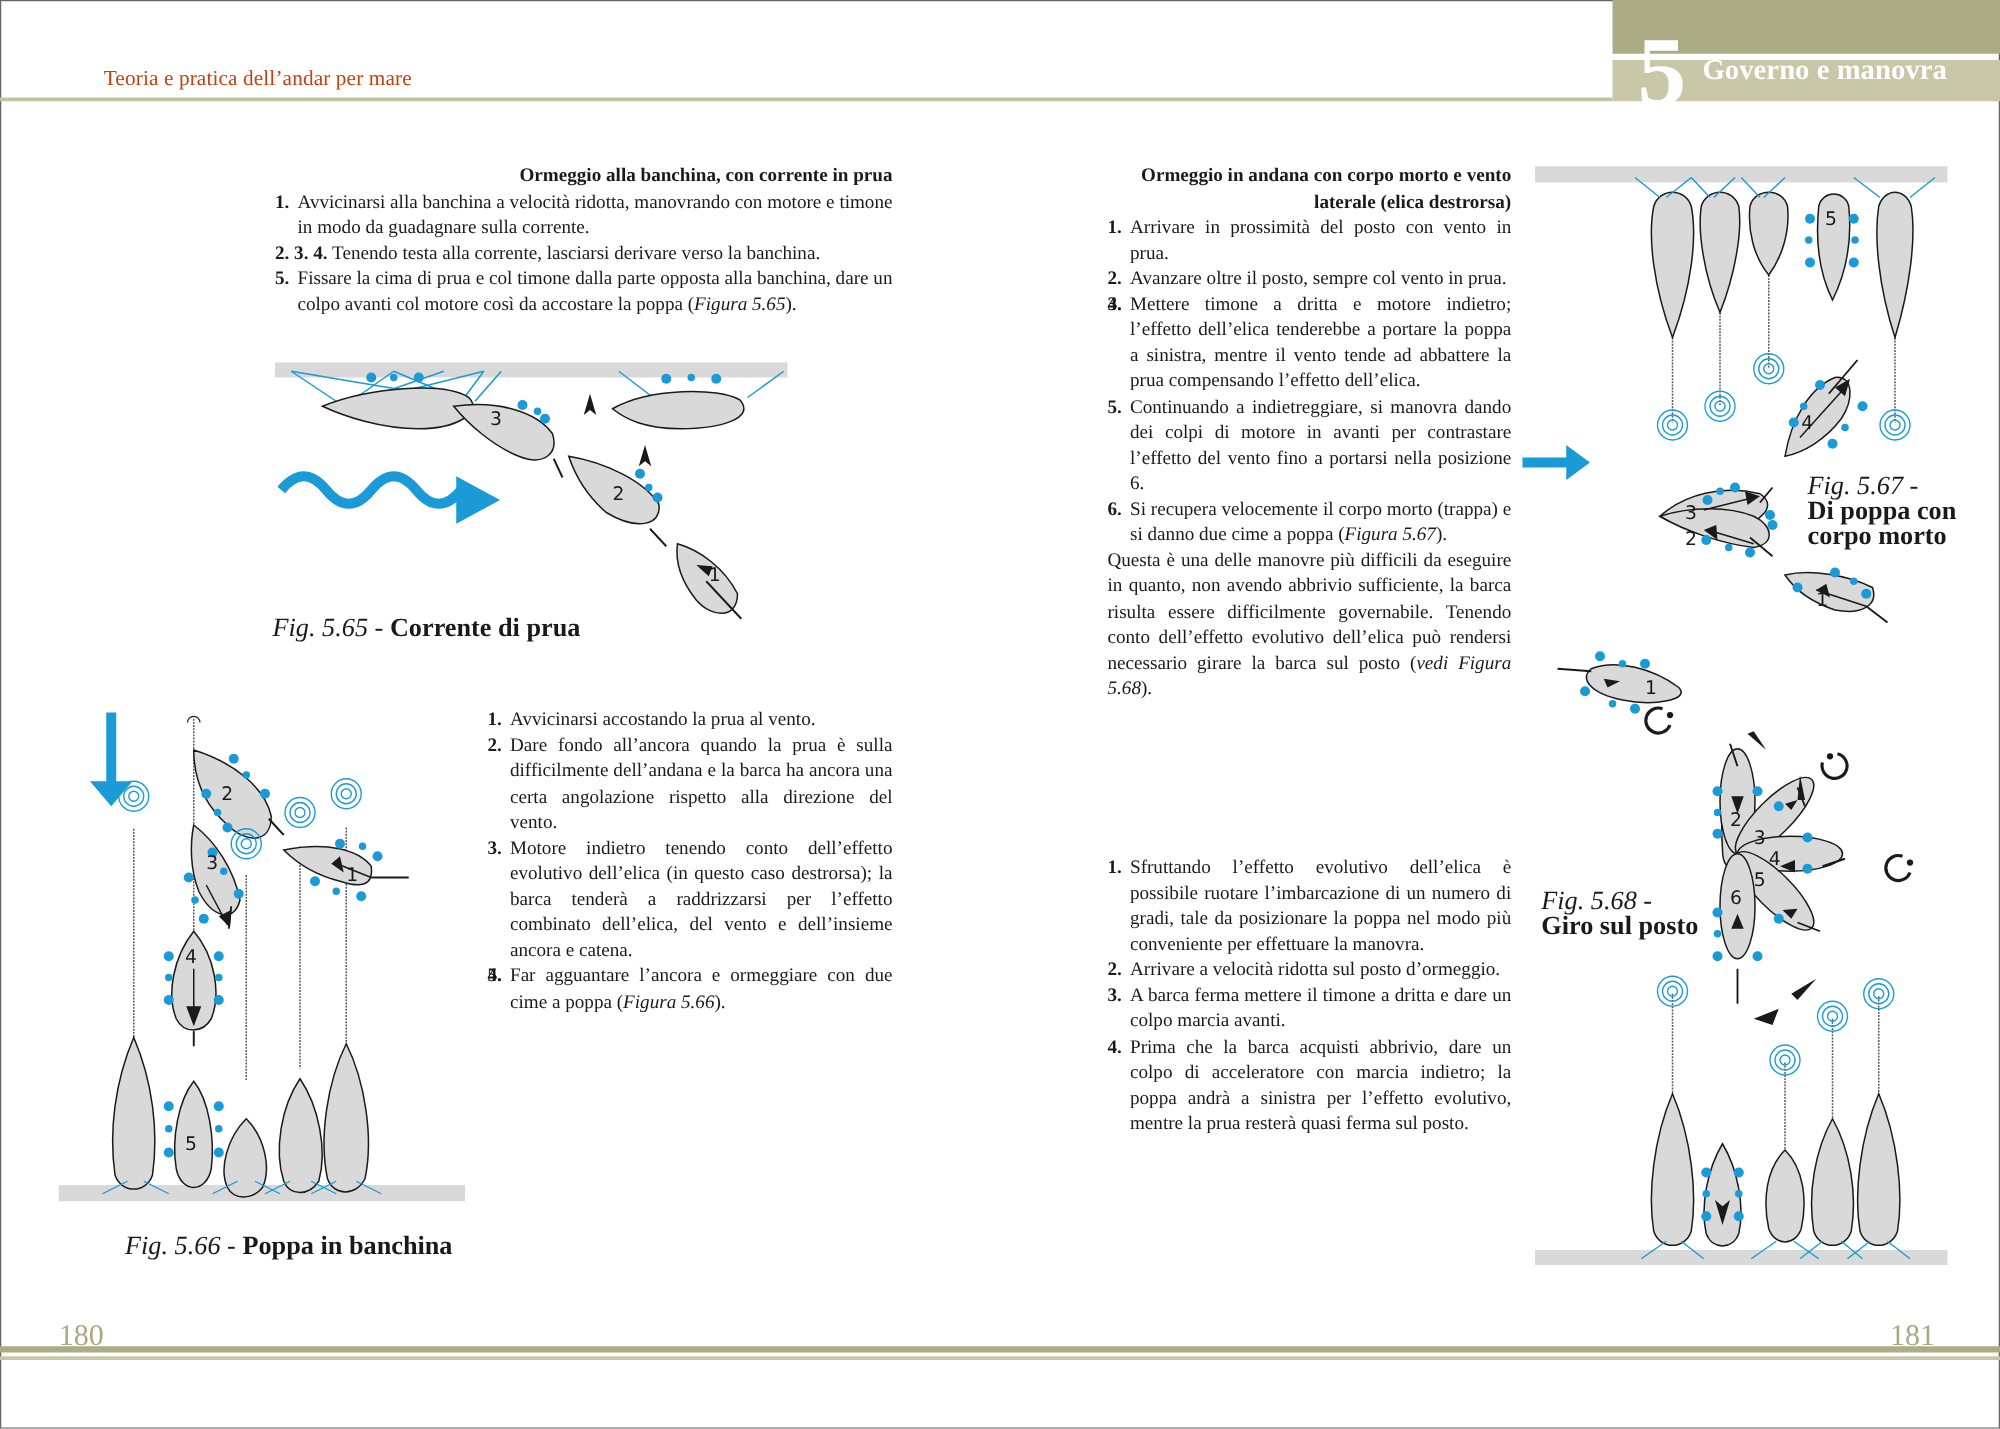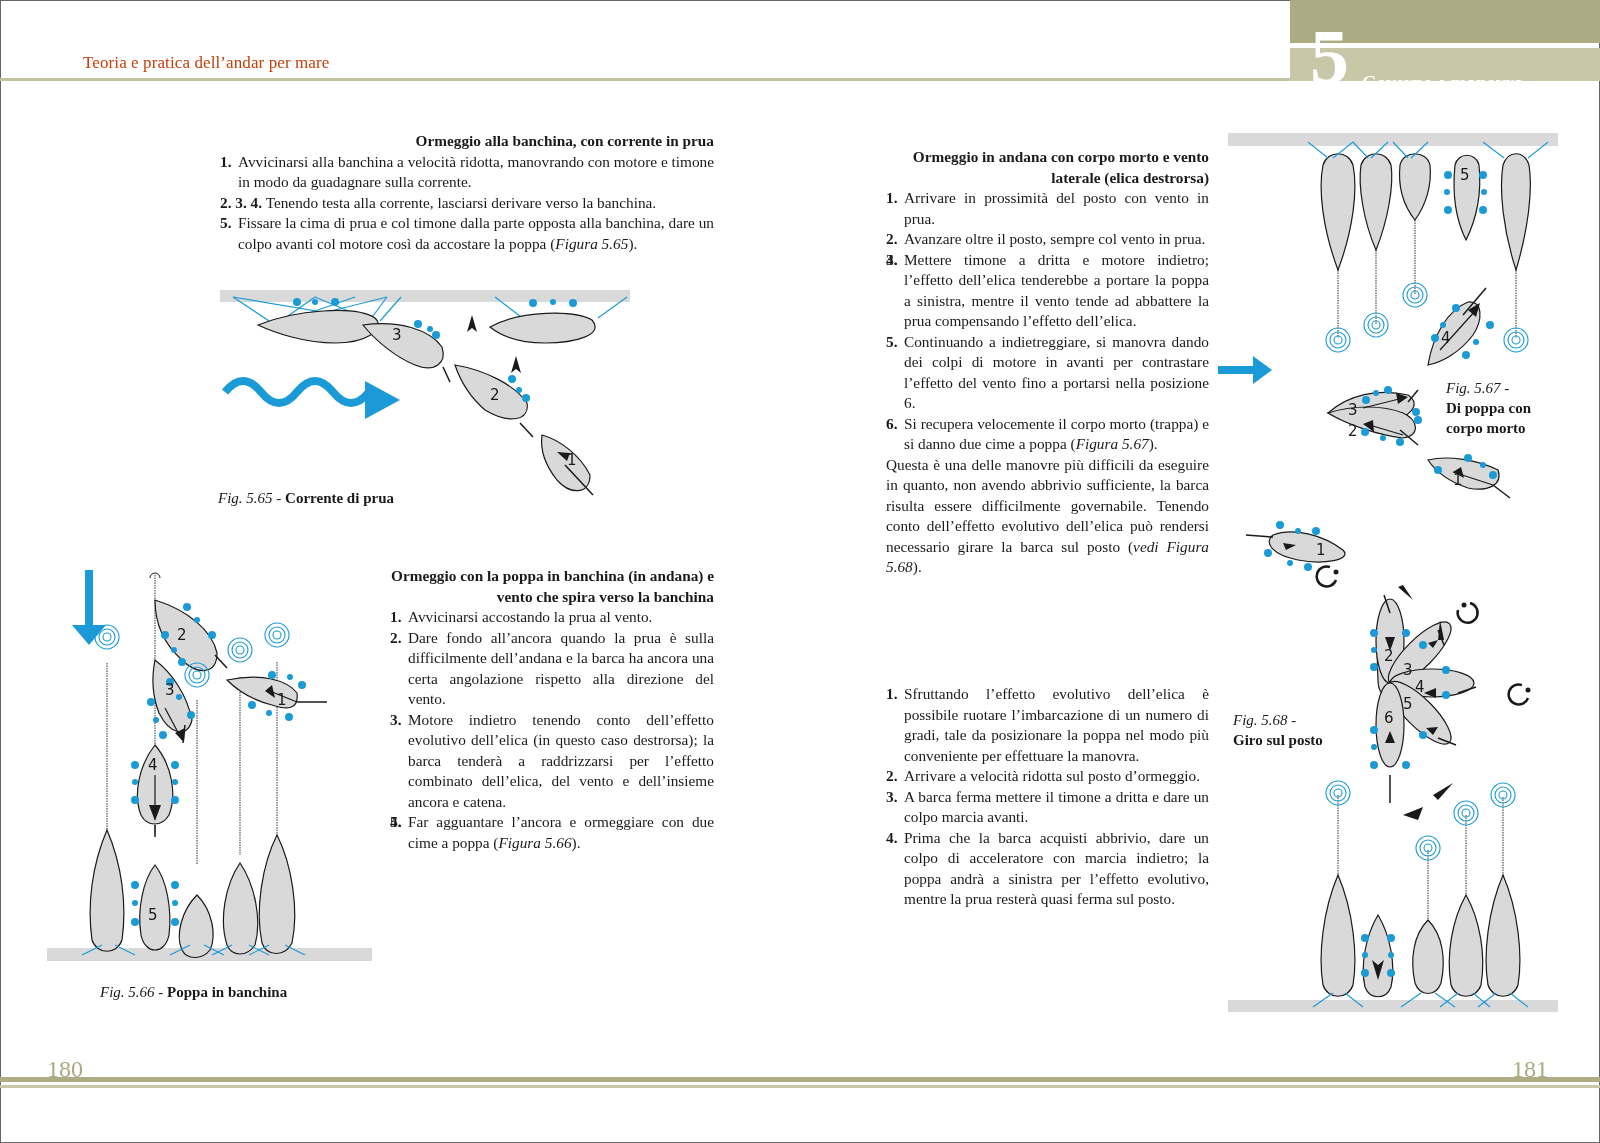--- a/index.html
+++ b/index.html
@@ -4,31 +4,31 @@
 <style>
   html,body{margin:0;padding:0;}
   body{width:1600px;height:1143px;position:relative;background:#fff;overflow:hidden;font-family:"Liberation Serif","DejaVu Serif",serif;color:#1a1a1a;}
   .frame{position:absolute;left:0;top:0;width:1598px;height:1141px;border:1px solid #666;}
   .abs{position:absolute;}
   .hdr-left-title{left:47px;top:53px;font-size:17px;color:#c2410c;letter-spacing:0.1px;margin-left:36px;}
   .hdr-rule{left:0;top:78px;width:1290px;height:3px;background:#c3c3a1;}
   .chap-top{left:1290px;top:0;width:310px;height:43px;background:#acac84;}
   .chap-bot{left:1290px;top:48px;width:310px;height:33px;background:#c8c8a8;}
   .chap-num{left:1310px;top:18px;font-size:78px;line-height:78px;color:#fff;font-weight:bold;}
-  .chap-title{left:1362px;top:72px;font-size:19px;color:#fff;font-weight:bold;}
+  .chap-title{left:1362px;top:43px;font-size:23px;color:#fff;font-weight:bold;}
   .foot-rule1{left:0;top:1077px;width:1600px;height:5px;background:#adad85;}
   .foot-rule2{left:0;top:1085px;width:1600px;height:3px;background:#c8c8a8;}
   .pagenum{top:1056px;font-size:24px;color:#a9aa80;font-weight:normal;}
   .block{font-size:15.3px;line-height:20.5px;text-align:justify;}
   .block h3{margin:0;font-size:15.3px;font-weight:bold;line-height:20.5px;text-align:right;}
   .block ol{list-style:none;margin:0;padding:0;}
   .block li{position:relative;padding-left:18px;}
   .block li .n{position:absolute;left:0;top:0;font-weight:bold;}
   .block p{margin:0;}
-  .caption{font-size:15px;}
+  .caption{font-size:21px;}
   .caption i{font-style:italic;}
   .caption b{font-weight:bold;}
   svg{position:absolute;overflow:visible;}
 </style>
 </head>
 <body>
 
 <div class="frame"></div>
 
 <div class="abs hdr-left-title">Teoria e pratica dell’andar per mare</div>
@@ -96,21 +96,20 @@
     <text x="177" y="55">3</text>
       <text x="275" y="115">2</text>
       <text x="352" y="180">1</text>
   </g>
   <path d="M10,107 Q28,85 46,107 T82,107 T118,107 T154,107" stroke="#1a9ad6" stroke-width="8" fill="none"></path>
   <path d="M150,96 L185,115 L150,134 Z" fill="#1a9ad6"></path>
 </svg>
 <div class="abs caption" style="left:218px;top:490px"><i>Fig. 5.65</i><span> - </span><b>Corrente di prua</b></div>
 
 <div class="abs block" style="left:390px;top:566px;width:324px;">
-  <h3>Ormeggio con la poppa in banchina (in andana) e vento che spira verso la banchina</h3>
   <ol>
     <li><span class="n">1.</span><span>Avvicinarsi accostando la prua al vento.</span></li>
     <li><span class="n">2.</span><span>Dare fondo all’ancora quando la prua è sulla difficilmente dell’andana e la barca ha ancora una certa angolazione rispetto alla direzione del vento.</span></li>
     <li><span class="n">3.</span><span>Motore indietro tenendo conto dell’effetto evolutivo dell’elica (in questo caso destrorsa); la barca tenderà a raddrizzarsi per l’effetto combinato dell’elica, del vento e dell’insieme ancora e catena.</span></li>
     <li><span class="n">4.</span></li>
     <li><span class="n">5.</span><span>Far agguantare l’ancora e ormeggiare con due cime a poppa (</span><i>Figura 5.66</i><span>).</span></li>
   </ol>
 </div>
 
 <svg style="left:47px;top:565px" width="325" height="400" viewBox="0 0 325 400">
@@ -210,21 +209,21 @@
       <text x="230" y="140">1</text>
       <text x="101" y="205">4</text>
       <text x="101" y="355">5</text>
   </g>
   <path d="M103,13 A5,5 0 0 1 113,13" stroke="#1a1a1a" fill="none"></path>
 </svg>
 <div class="abs caption" style="left:100px;top:984px"><i>Fig. 5.66</i><span> - </span><b>Poppa in banchina</b></div>
 
 <div class="abs pagenum" style="left:47px">180</div>
 
-<div class="abs block" style="left:886px;top:147px;width:323px;">
+<div class="abs block" style="left:886px;top:131px;width:323px;">
   <h3>Ormeggio in andana con corpo morto e vento laterale (elica destrorsa)</h3>
   <ol>
     <li><span class="n">1.</span><span>Arrivare in prossimità del posto con vento in prua.</span></li>
     <li><span class="n">2.</span><span>Avanzare oltre il posto, sempre col vento in prua.</span></li>
     <li><span class="n">3.</span></li>
     <li><span class="n">4.</span><span>Mettere timone a dritta e motore indietro; l’effetto dell’elica tenderebbe a portare la poppa a sinistra, mentre il vento tende ad abbattere la prua compensando l’effetto dell’elica.</span></li>
     <li><span class="n">5.</span><span>Continuando a indietreggiare, si manovra dando dei colpi di motore in avanti per contrastare l’effetto del vento fino a portarsi nella posizione 6.</span></li>
     <li><span class="n">6.</span><span>Si recupera velocemente il corpo morto (trappa) e si danno due cime a poppa (</span><i>Figura 5.67</i><span>).</span></li>
   </ol>
   <p><span>Questa è una delle manovre più difficili da eseguire in quanto, non avendo abbrivio sufficiente, la barca risulta essere difficilmente governabile. Tenendo conto dell’effetto evolutivo dell’elica può rendersi necessario girare la barca sul posto (</span><i>vedi Figura 5.68</i><span>).</span></p>

